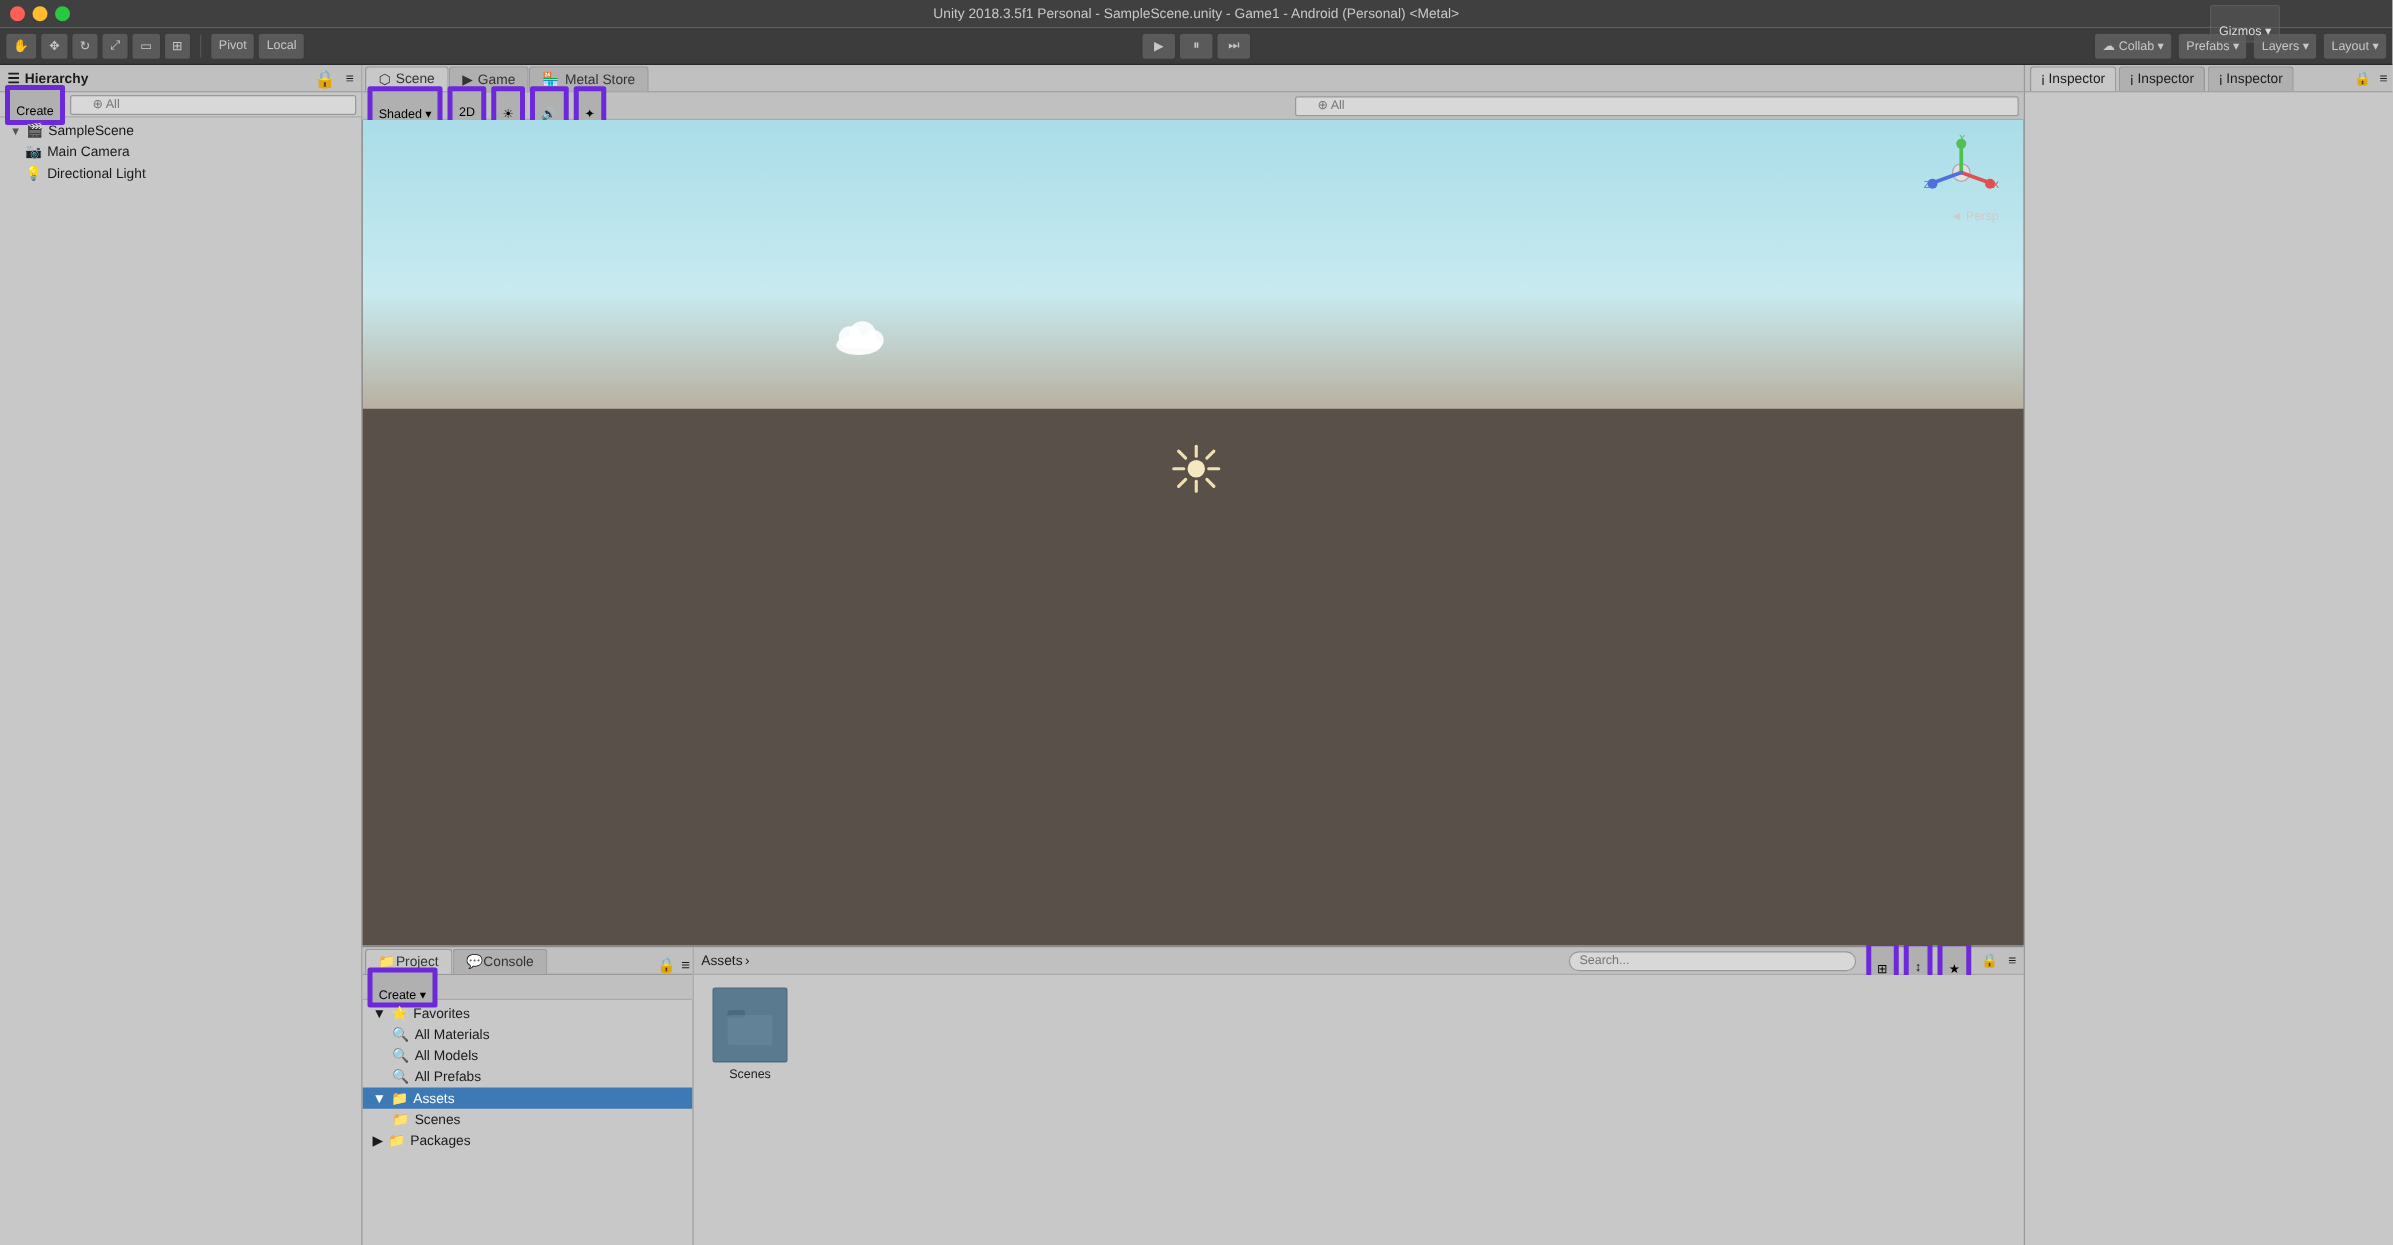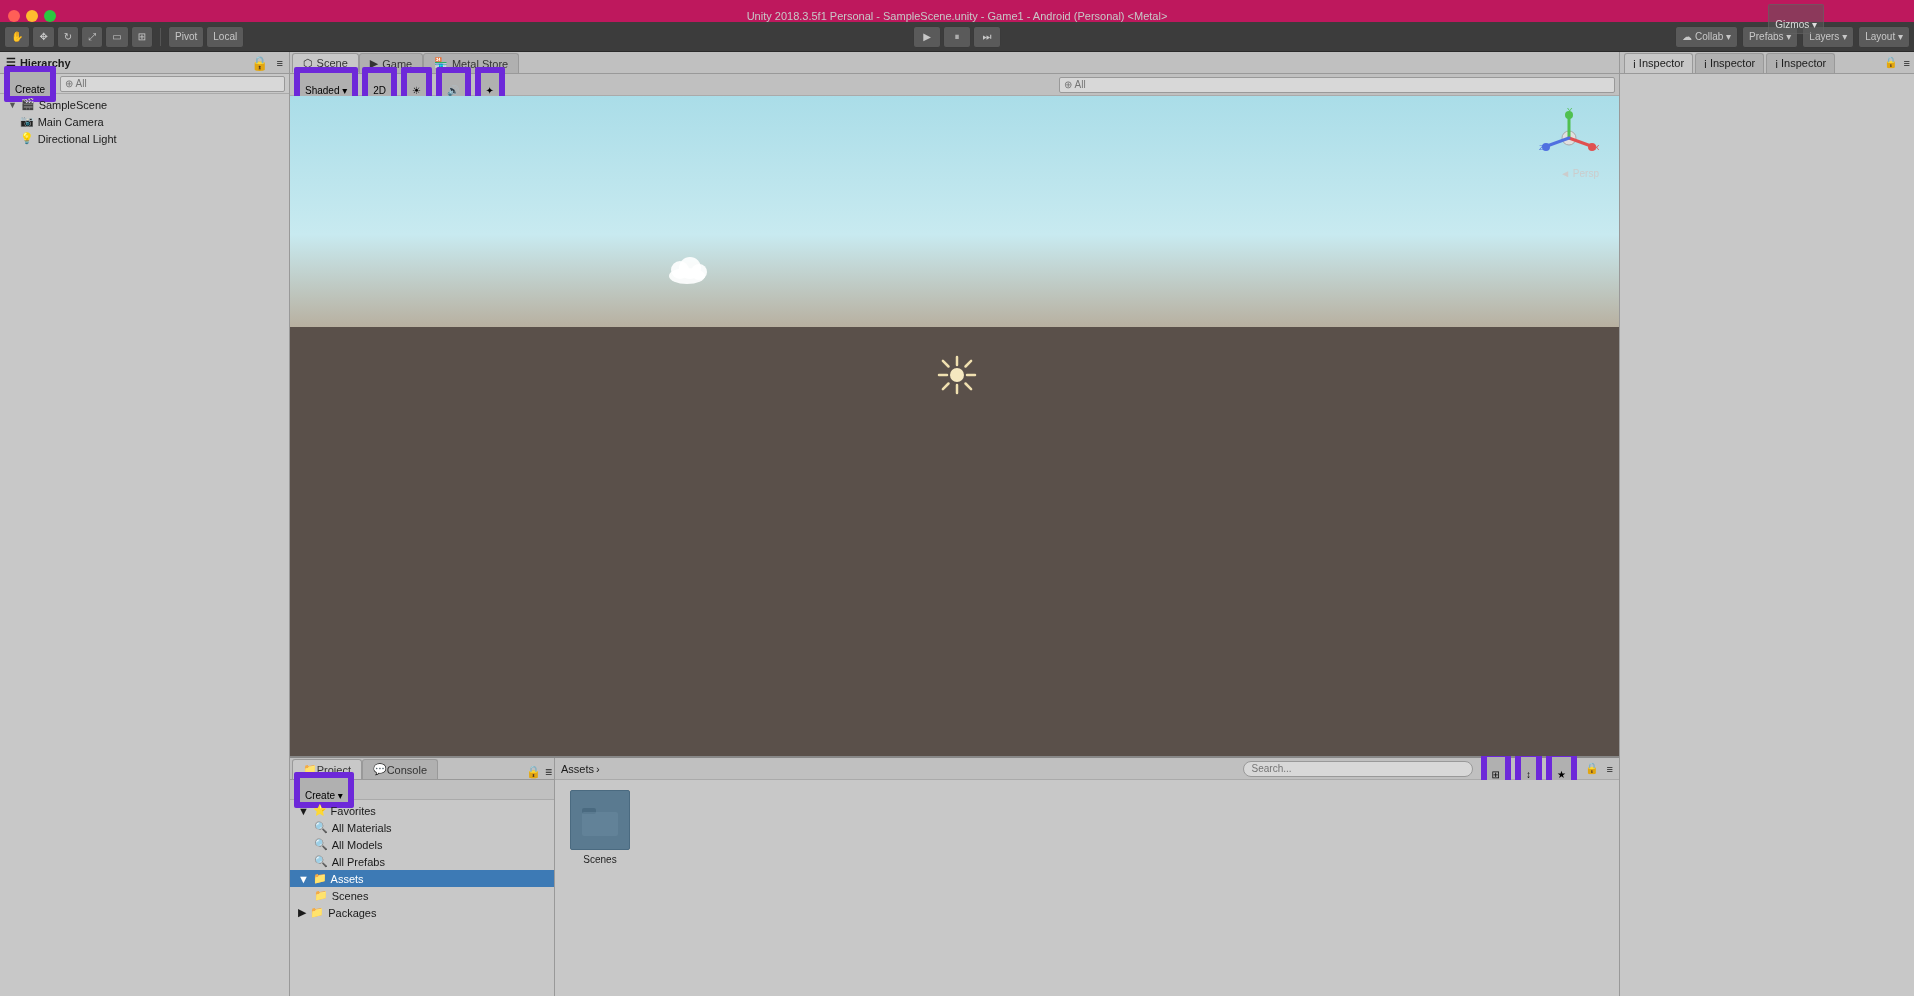--- a/index.html
+++ b/index.html
@@ -10,23 +10,23 @@
       font-family: -apple-system, 'Helvetica Neue', Arial, sans-serif;
       font-size: 11px;
       color: #1a1a1a;
       overflow: hidden;
       user-select: none;
     }
 
     
     #title-bar {
       height: 22px;
-      background: #be185d;
-      display: flex;
-      align-items: flex-end;
+      background: #404040;
+      display: flex;
+      align-items: center;
       justify-content: center;
       position: relative;
     }
     #title-bar .window-controls {
       position: absolute;
       left: 8px;
       display: flex;
       gap: 6px;
     }
     .win-btn {
@@ -152,33 +152,33 @@
       border-bottom: 1px solid #aaa;
       display: flex;
       align-items: center;
       padding: 0 4px;
       gap: 4px;
     }
     .small-btn {
       height: 16px;
       padding: 12px 5px;
       background: #b0b0b0;
-      border: 6px solid #6d28d9;
+      border: 4px solid #6d28d9;
       border-radius: 2px;
       font-size: 10px;
       cursor: pointer;
     }
     .search-box {
       flex: 1;
       height: 16px;
       background: #d8d8d8;
       border: 1px solid #999;
       border-radius: 2px;
       font-size: 10px;
-      padding: 0 4px;
+      padding: 0 17px;
     }
     .hierarchy-content {
       flex: 1;
       padding: 2px 0;
       overflow-y: auto;
     }
     .h-item {
       padding: 2px 8px;
       font-size: 11px;
       cursor: pointer;

